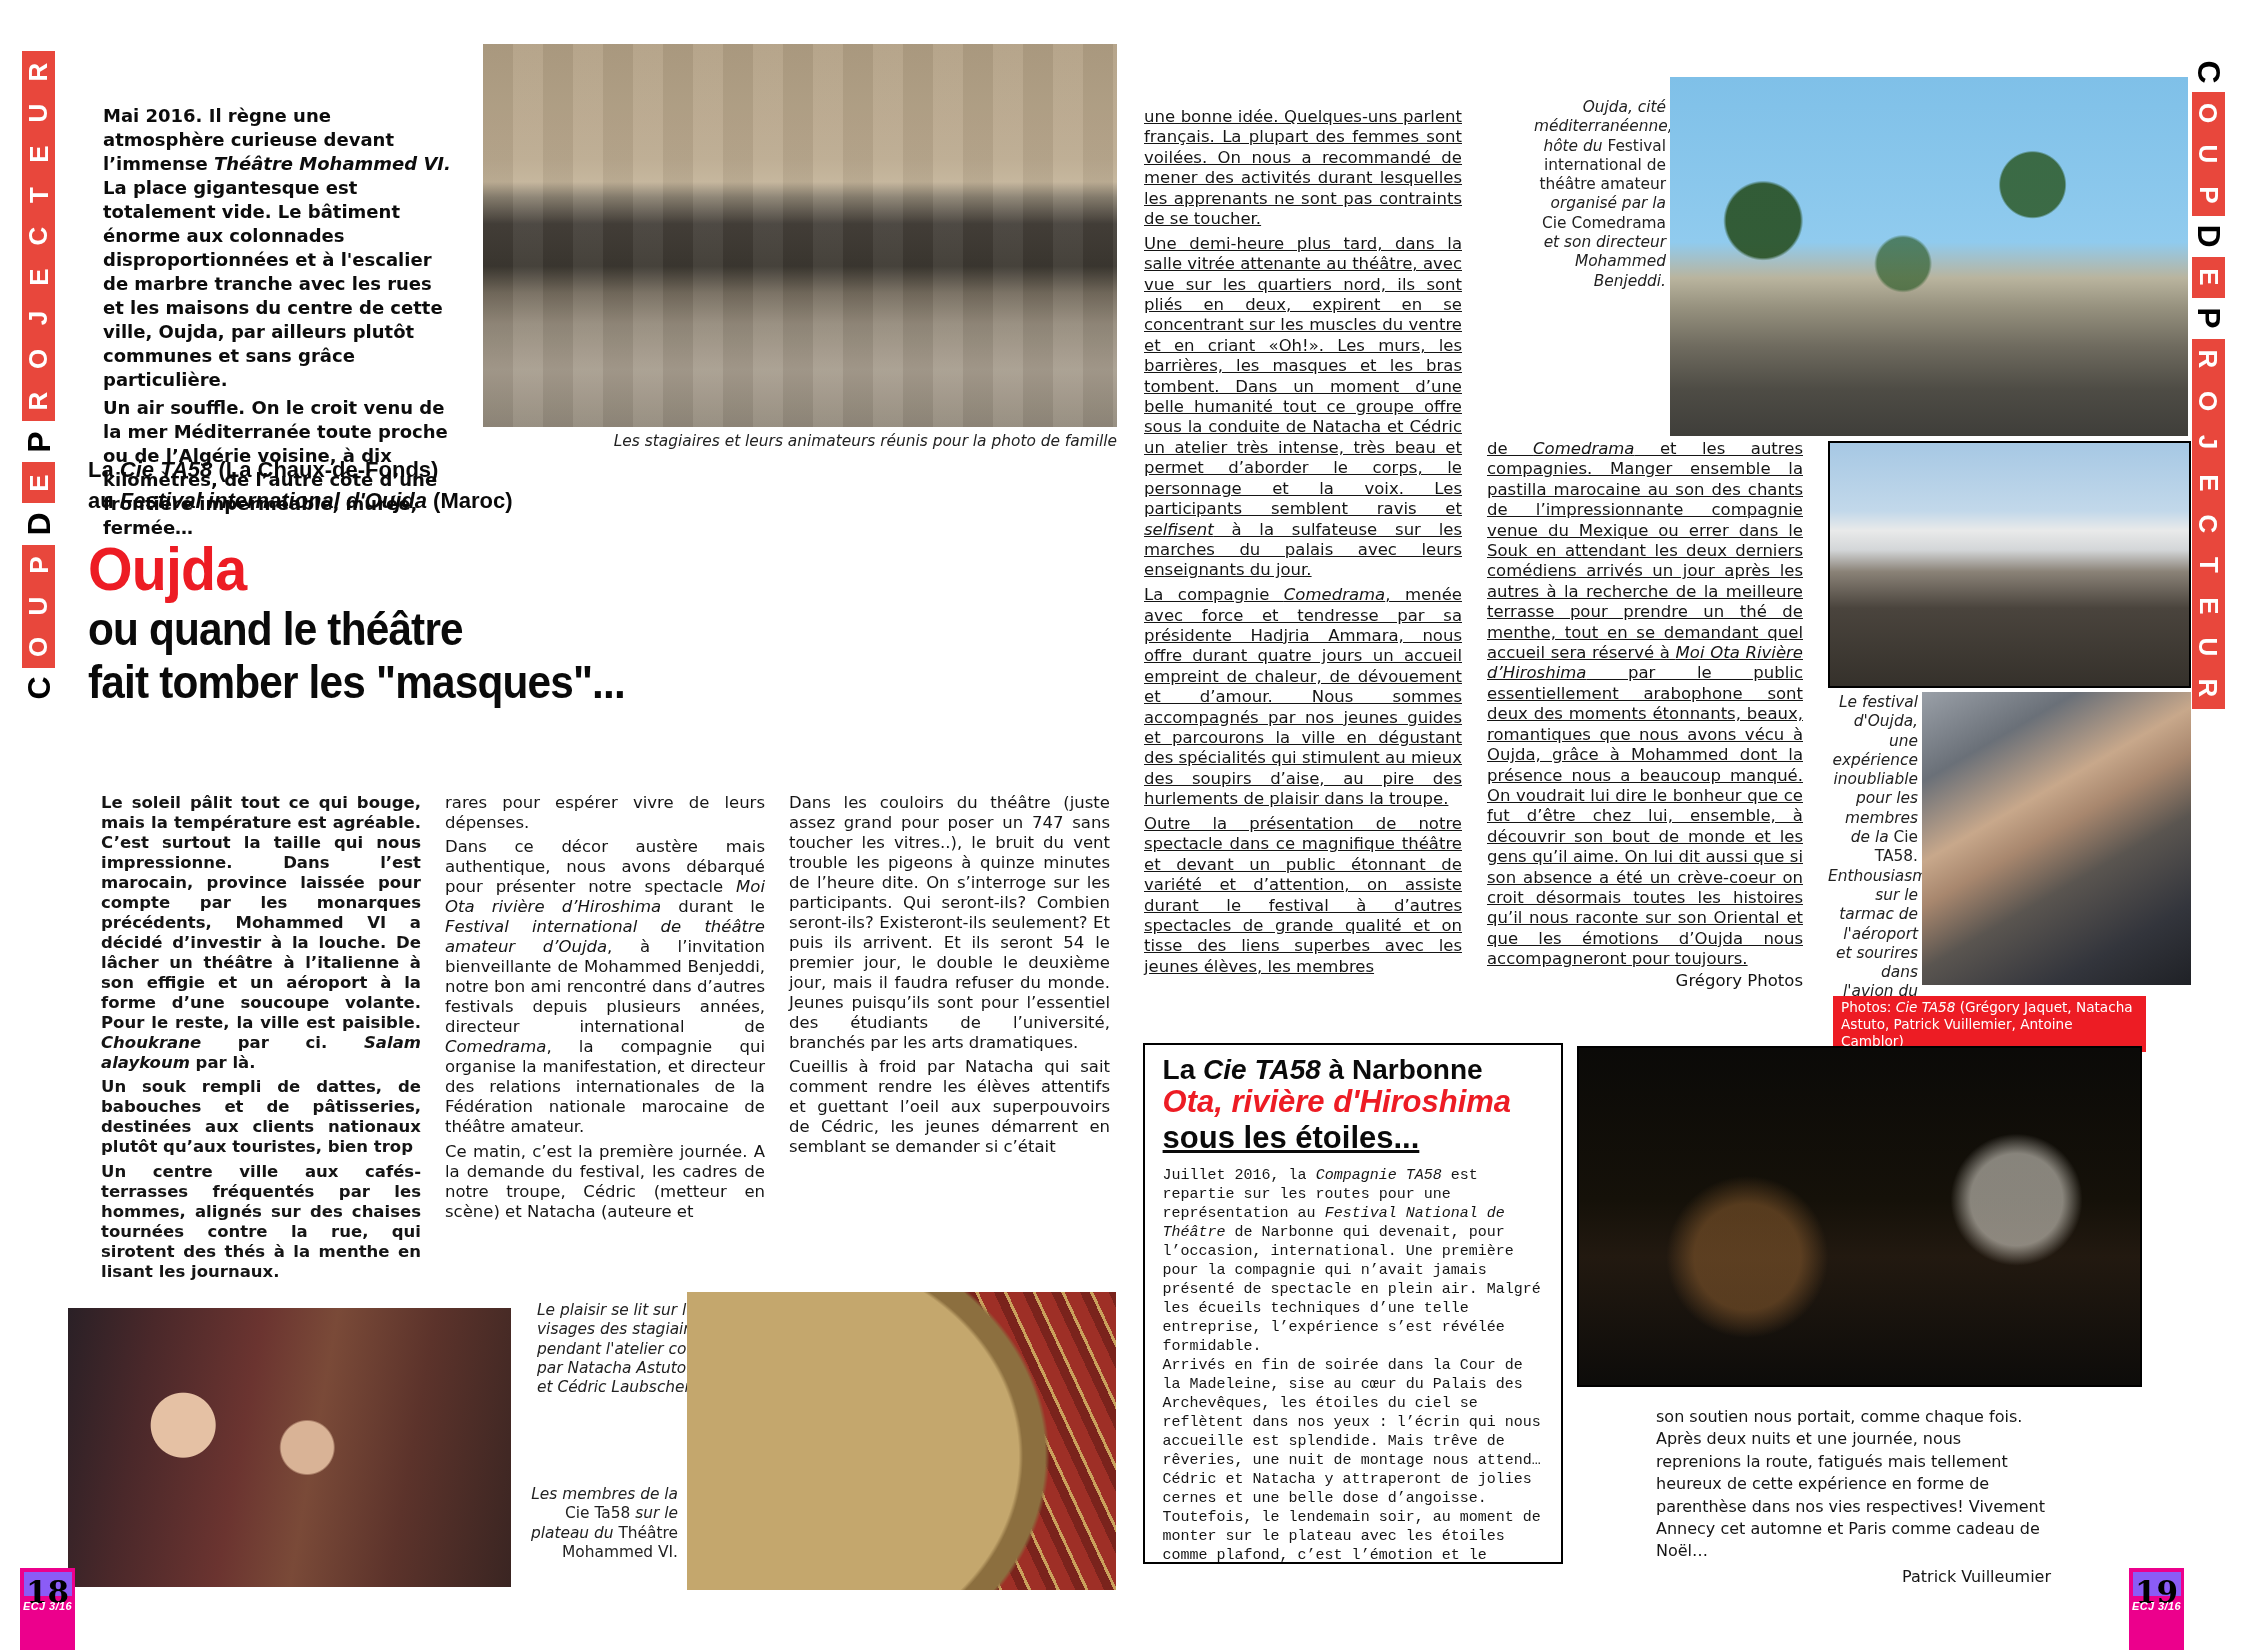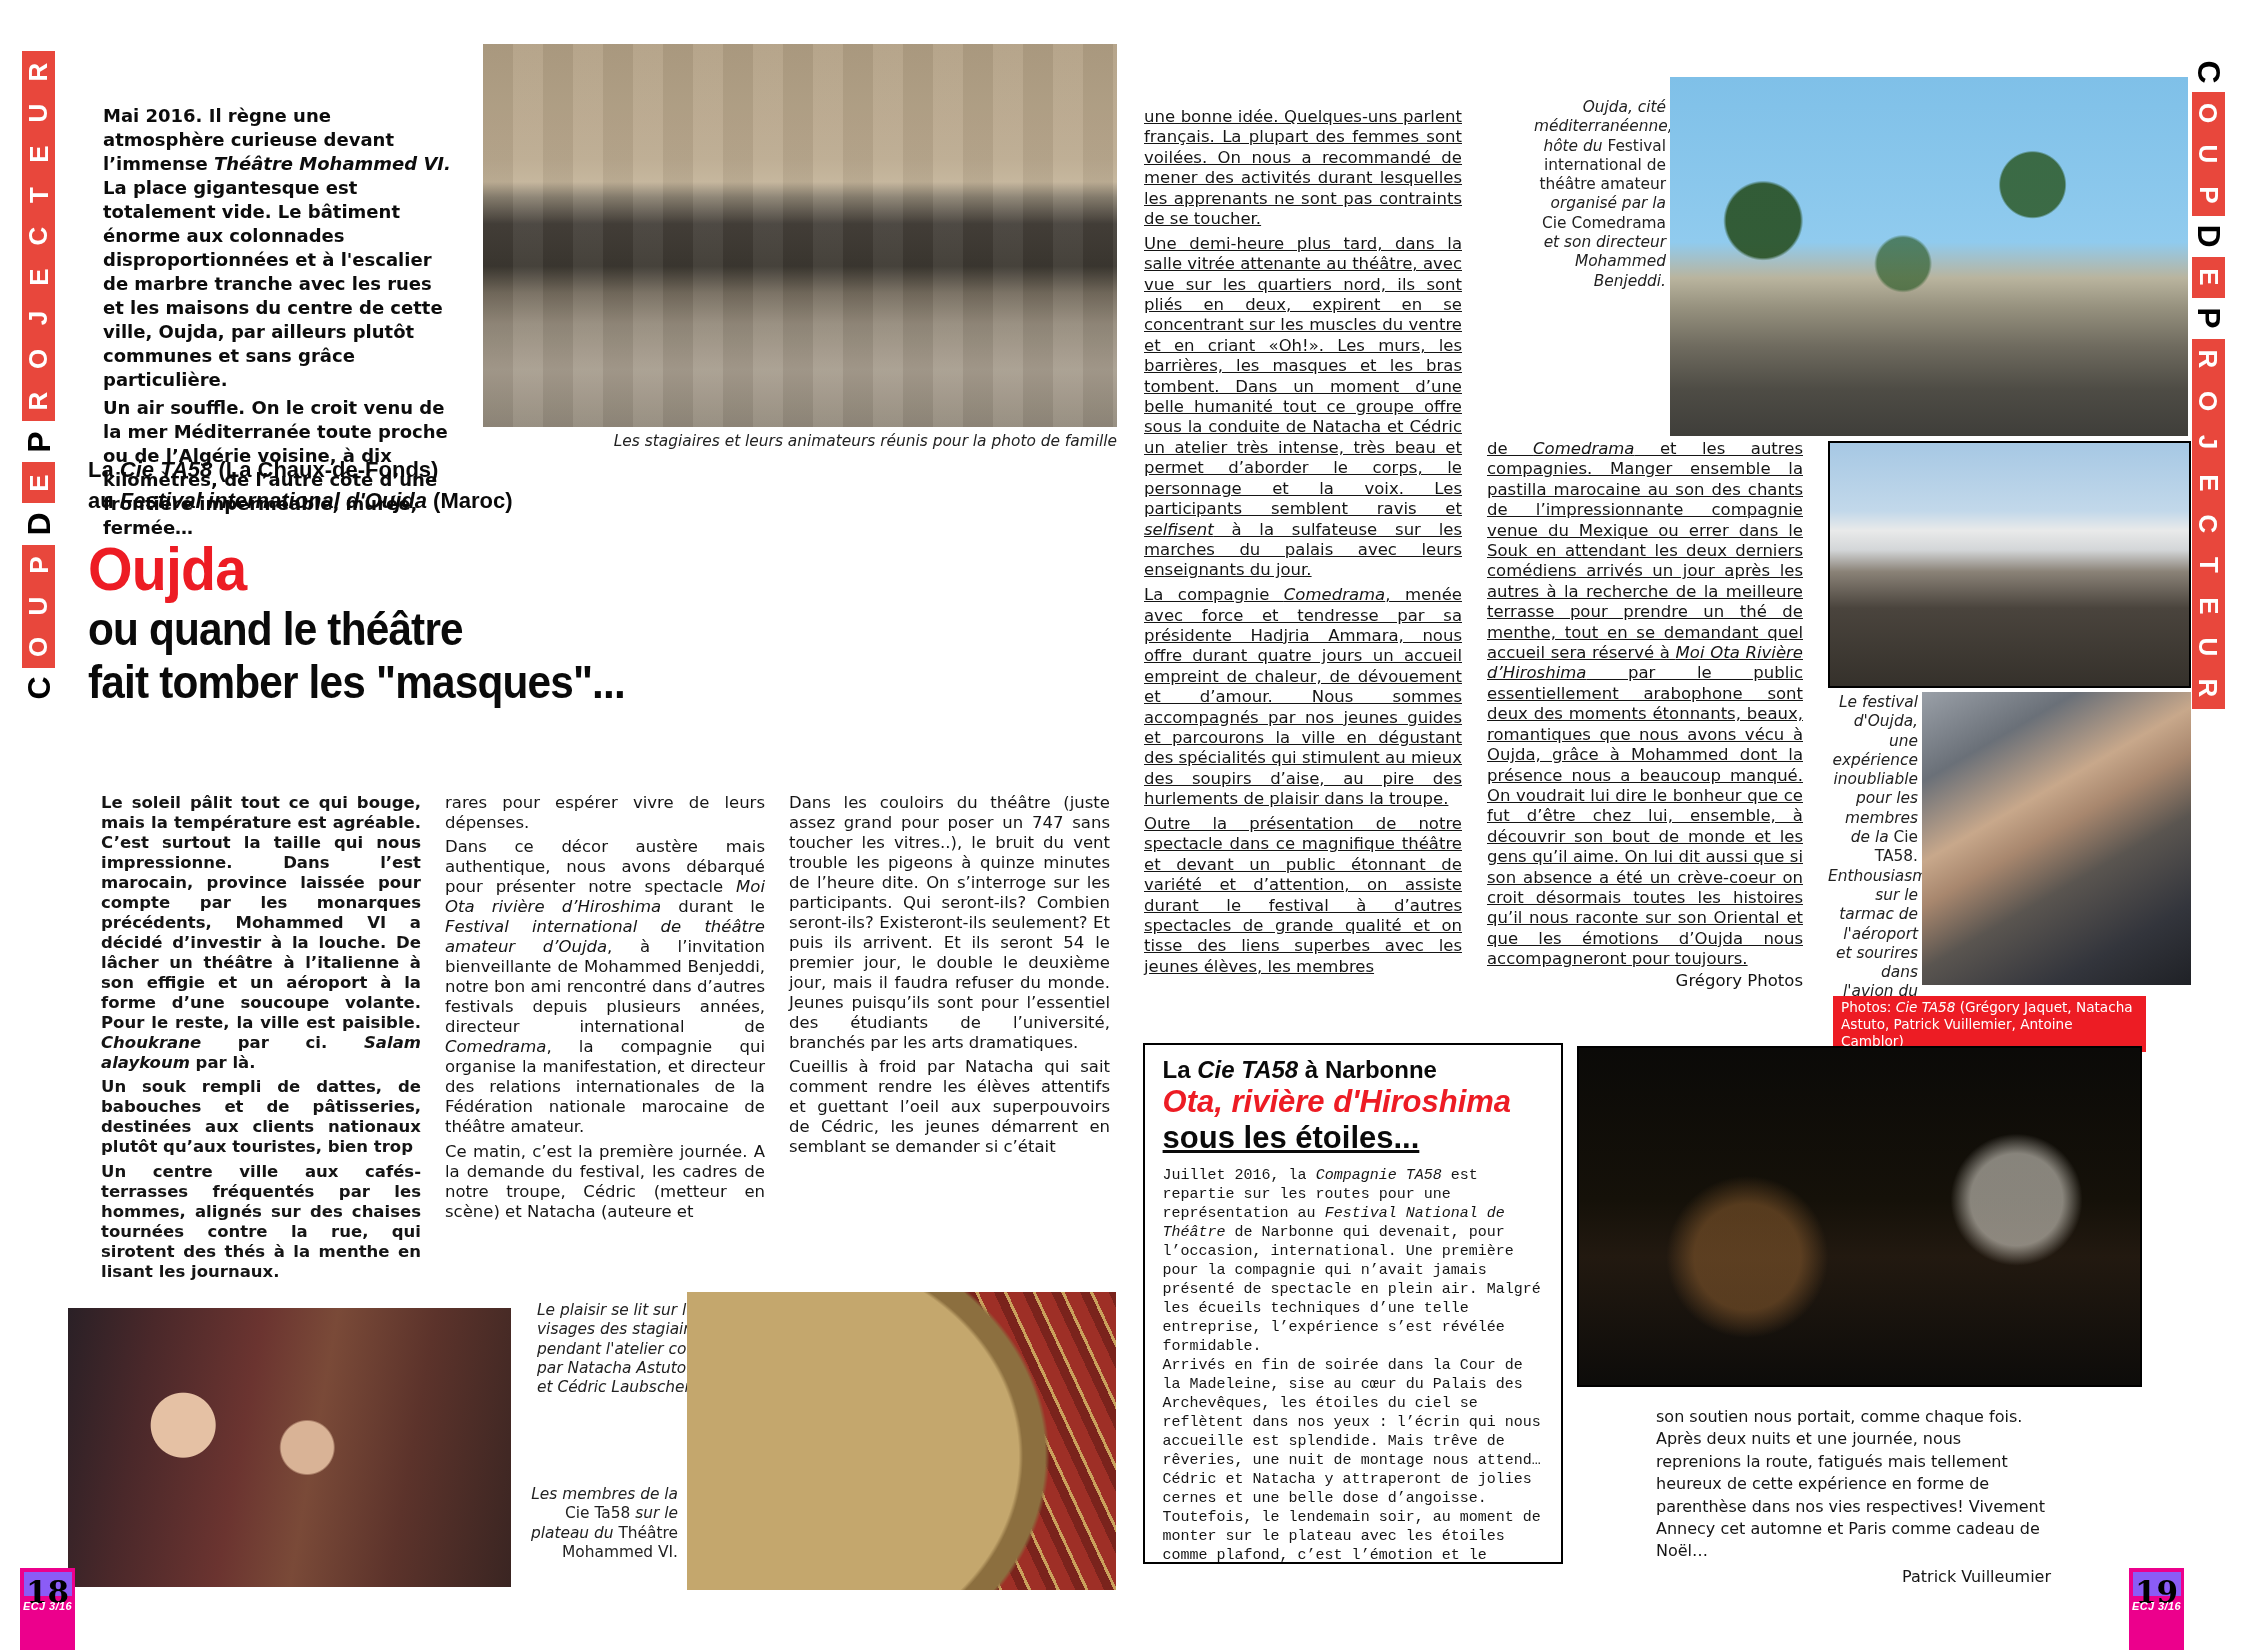--- a/index.html
+++ b/index.html
@@ -62,21 +62,21 @@
      linear-gradient(180deg,#7fc0e8 0%,#90cbee 46%,#b9b49e 56%,#97927f 64%,#6f6b5f 75%,#4e4c45 87%,#3f3e3a 100%);}
   .ph-airplane{background:linear-gradient(180deg,#a6c8e4 0%,#c2d8ea 28%,#e9eaea 36%,#d3d6d8 44%,#8a8277 53%,#4a443d 68%,#35312b 100%);}
   .ph-selfie{background:linear-gradient(150deg,#9aa0a8 0%,#6a7078 20%,#c8a88b 38%,#a8876e 48%,#5a5550 62%,#33353c 82%,#1f2126 100%);}
   .ph-stage{background:
      radial-gradient(circle at 78% 45%,rgba(232,228,218,.55) 0 46px,rgba(0,0,0,0) 66px),
      radial-gradient(circle at 30% 62%,rgba(150,100,50,.5) 0 53px,rgba(0,0,0,0) 81px),
      linear-gradient(180deg,#0b0a08 0%,#151109 45%,#221910 62%,#0d0c0a 100%);}
 
   
   .nb{border:2.6px solid #000;box-sizing:border-box;padding:12.3px 17.6px;background:#fff;overflow:hidden;}
-  .nb-h1{font-family:"Liberation Sans",sans-serif;font-weight:bold;font-size:24px;line-height:26px;color:#0a0a0a;}
+  .nb-h1{font-family:"Liberation Sans",sans-serif;font-weight:bold;font-size:28px;line-height:26px;color:#0a0a0a;}
   .nb-h2{font-family:"Liberation Sans",sans-serif;font-weight:bold;font-style:italic;font-size:31px;line-height:37px;color:#ed1c24;}
   .nb-h3{font-family:"Liberation Sans",sans-serif;font-weight:bold;font-size:31px;line-height:35px;color:#0a0a0a;margin-bottom:10.5px;text-decoration:underline;}
   .nb-body{font-size:15px;line-height:19px;color:#151515;font-family:Liberation Mono, monospace;}
   .nb-body p{margin:0;}
 
   
   .closing{font-size:16px;line-height:22.4px;color:#151515;}
   .closing .sig2{text-align:right;margin-top:3.5px;}
 
   

